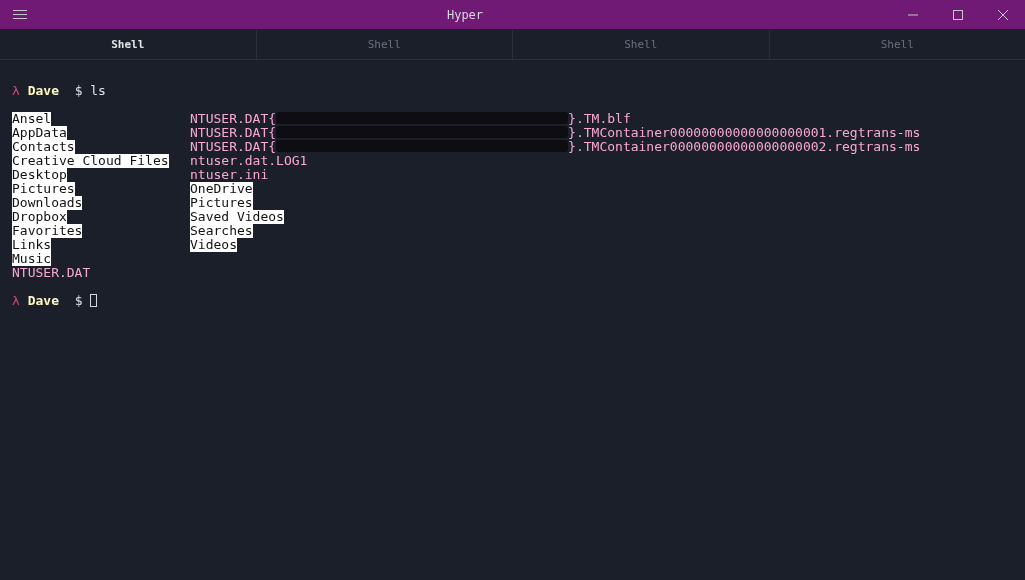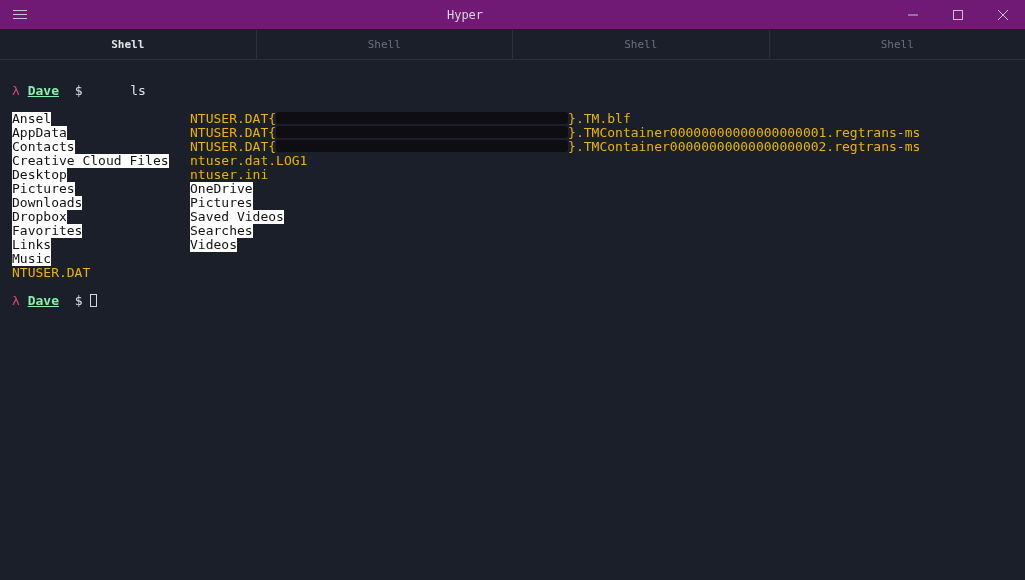--- a/index.html
+++ b/index.html
@@ -81,23 +81,23 @@
   
   .terminal {
     padding: 10px 12px;
     white-space: pre;
     line-height: 14px;
     font-size: 13px;
     color: #29e08a; 
     position: relative;
   }
   .prompt .lambda { color: #d14b6f; }
-  .prompt .user { color: #86efac; font-weight: bold; text-decoration: underline; }
+  .prompt .user { color: #fef9c3; font-weight: bold; }
   .prompt .dollar { color: #e2e4e9; }
-  .prompt .cmd { color: #e2e4e9; margin-left: 40px; }
+  .prompt .cmd { color: #e2e4e9; }
   .cursor {
     display: inline-block;
     width: 7px;
     height: 13px;
     border: 1px solid #d4d7dd;
     vertical-align: -2px;
   }
   .columns {
     display: flex;
     align-items: flex-start;
@@ -105,21 +105,21 @@
   .col { display: flex; flex-direction: column; }
   .col1 { width: 178px; }
   .col2 { }
   .dir {
     color: #111;
     background: #ffffff;
     display: inline-block;
     width: fit-content;
   }
   .file {
-    color: #eab308;
+    color: #f9a8d4;
     display: inline-block;
   }
   .redact {
     display: inline-block;
     height: 12px;
     background: #0e0e12;
     border-radius: 3px;
     vertical-align: -1px;
   }
 </style>

